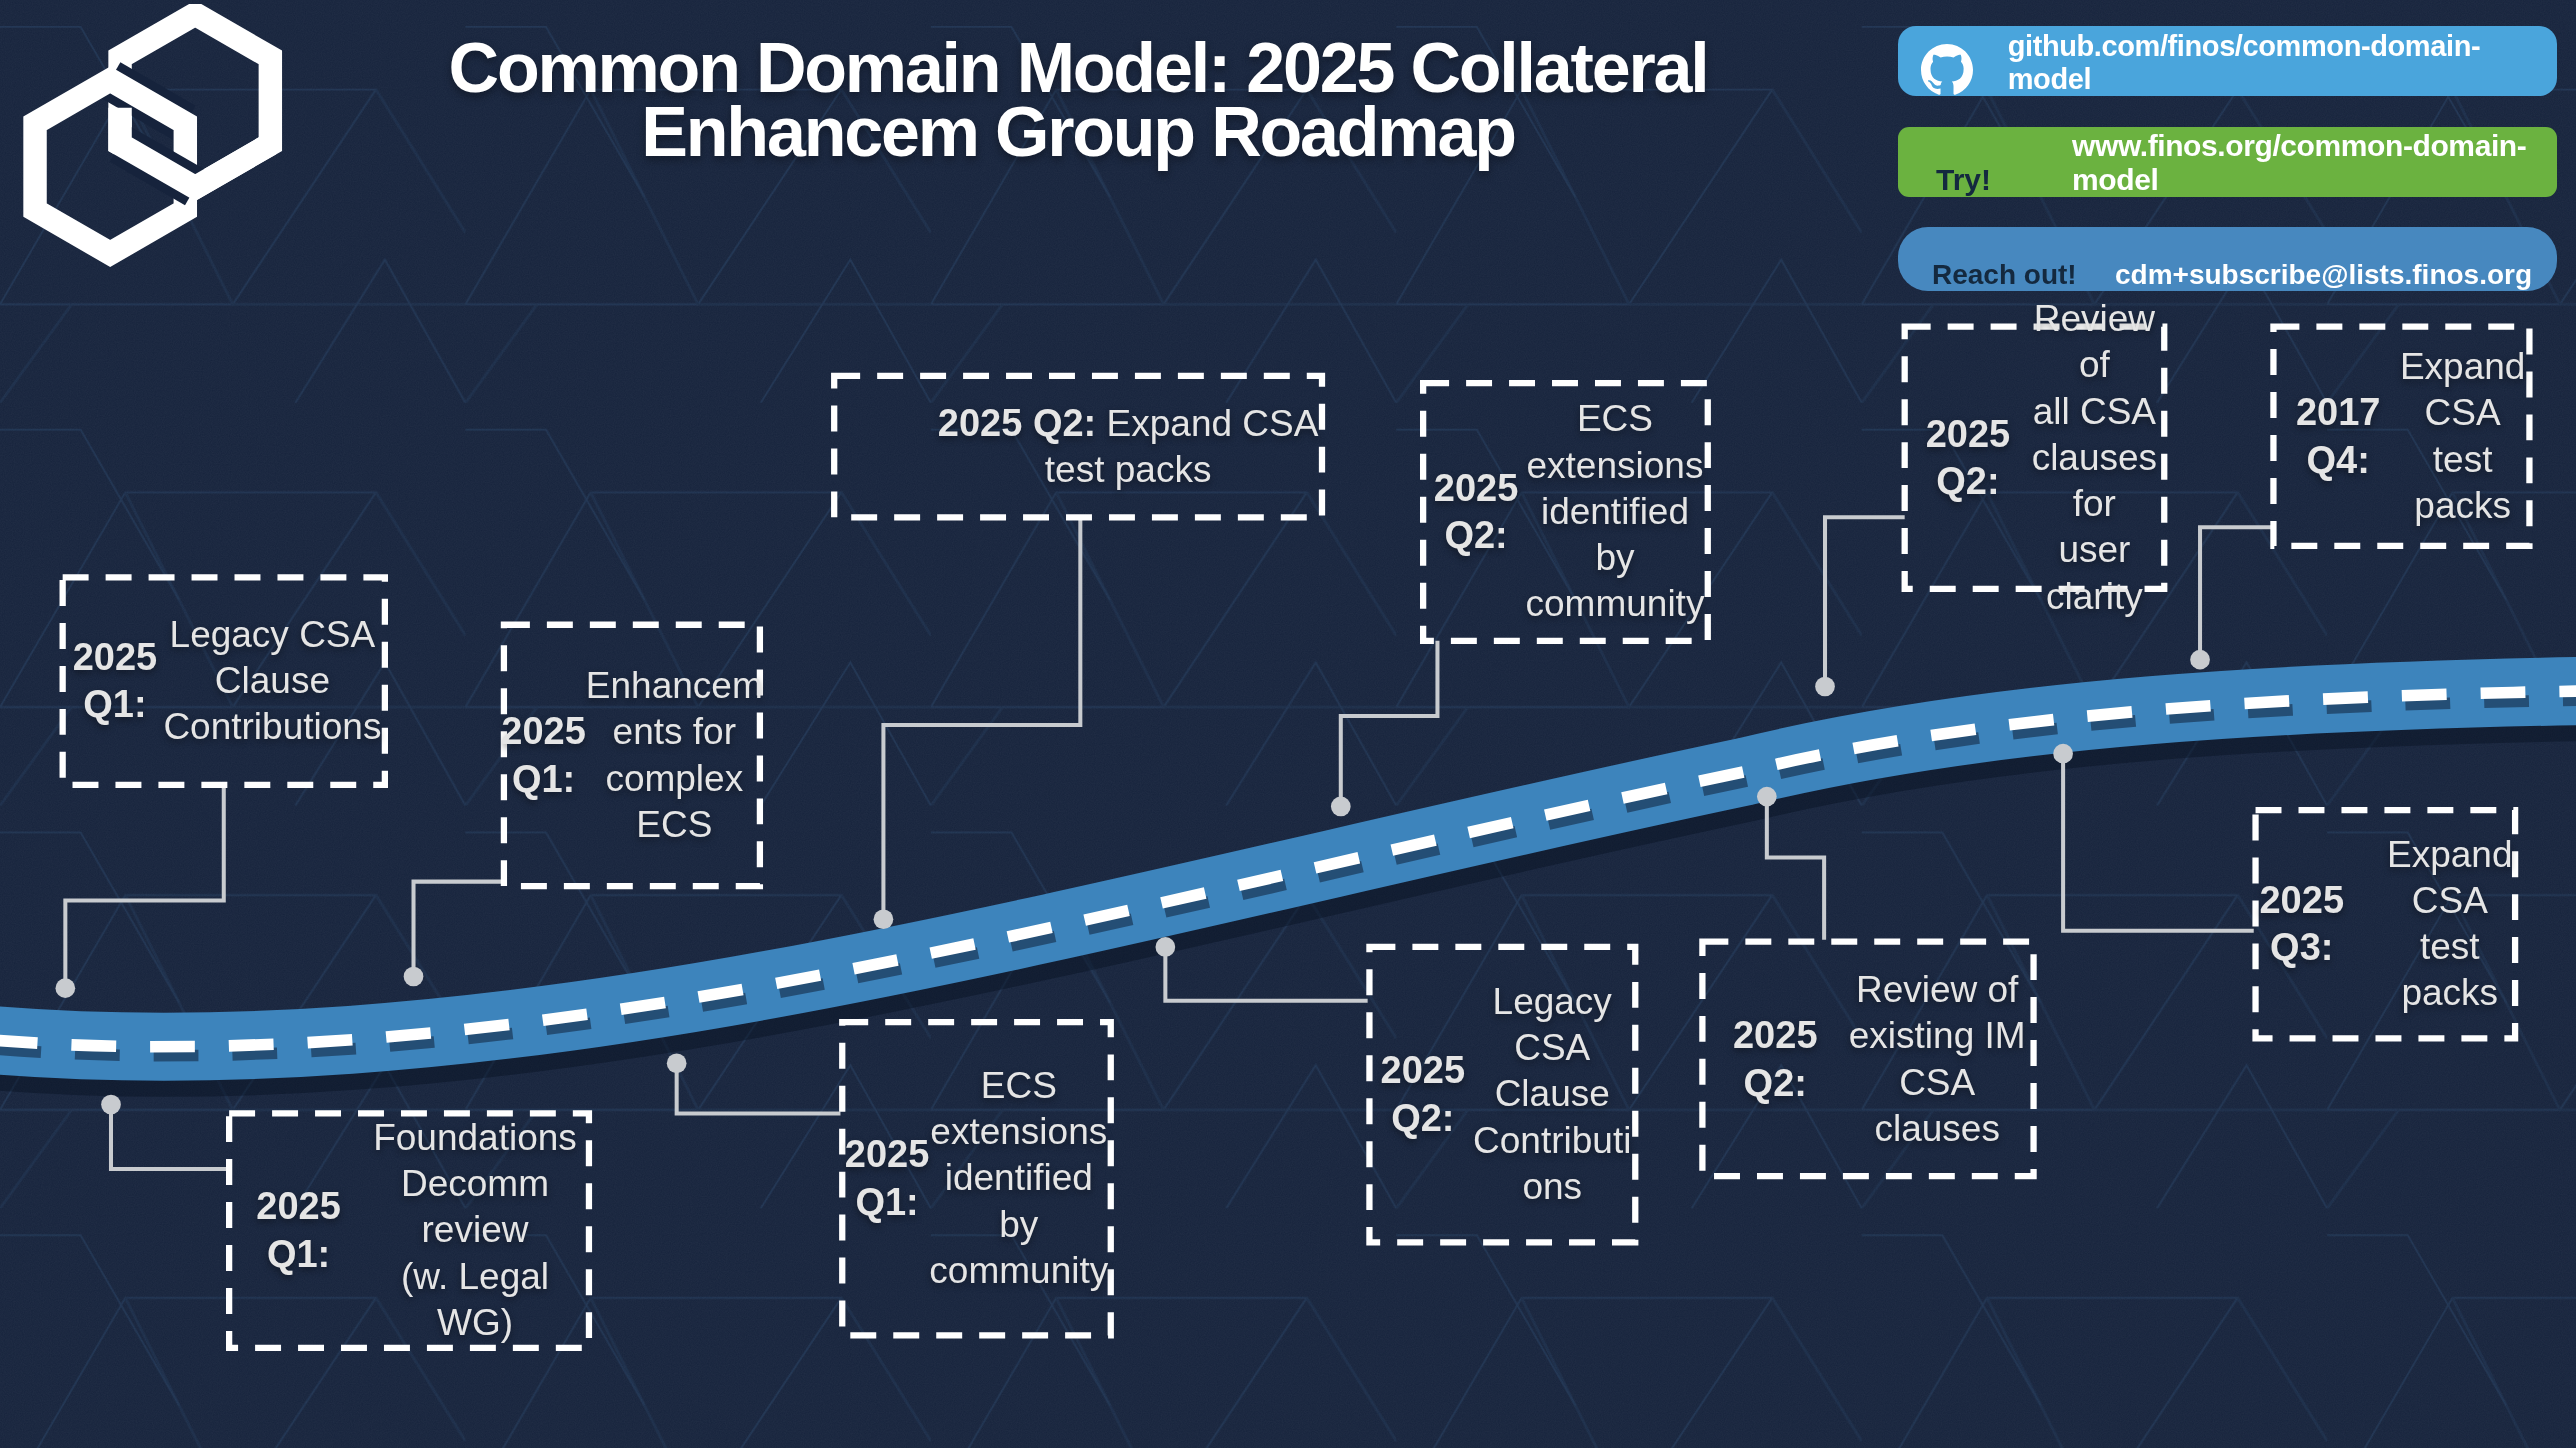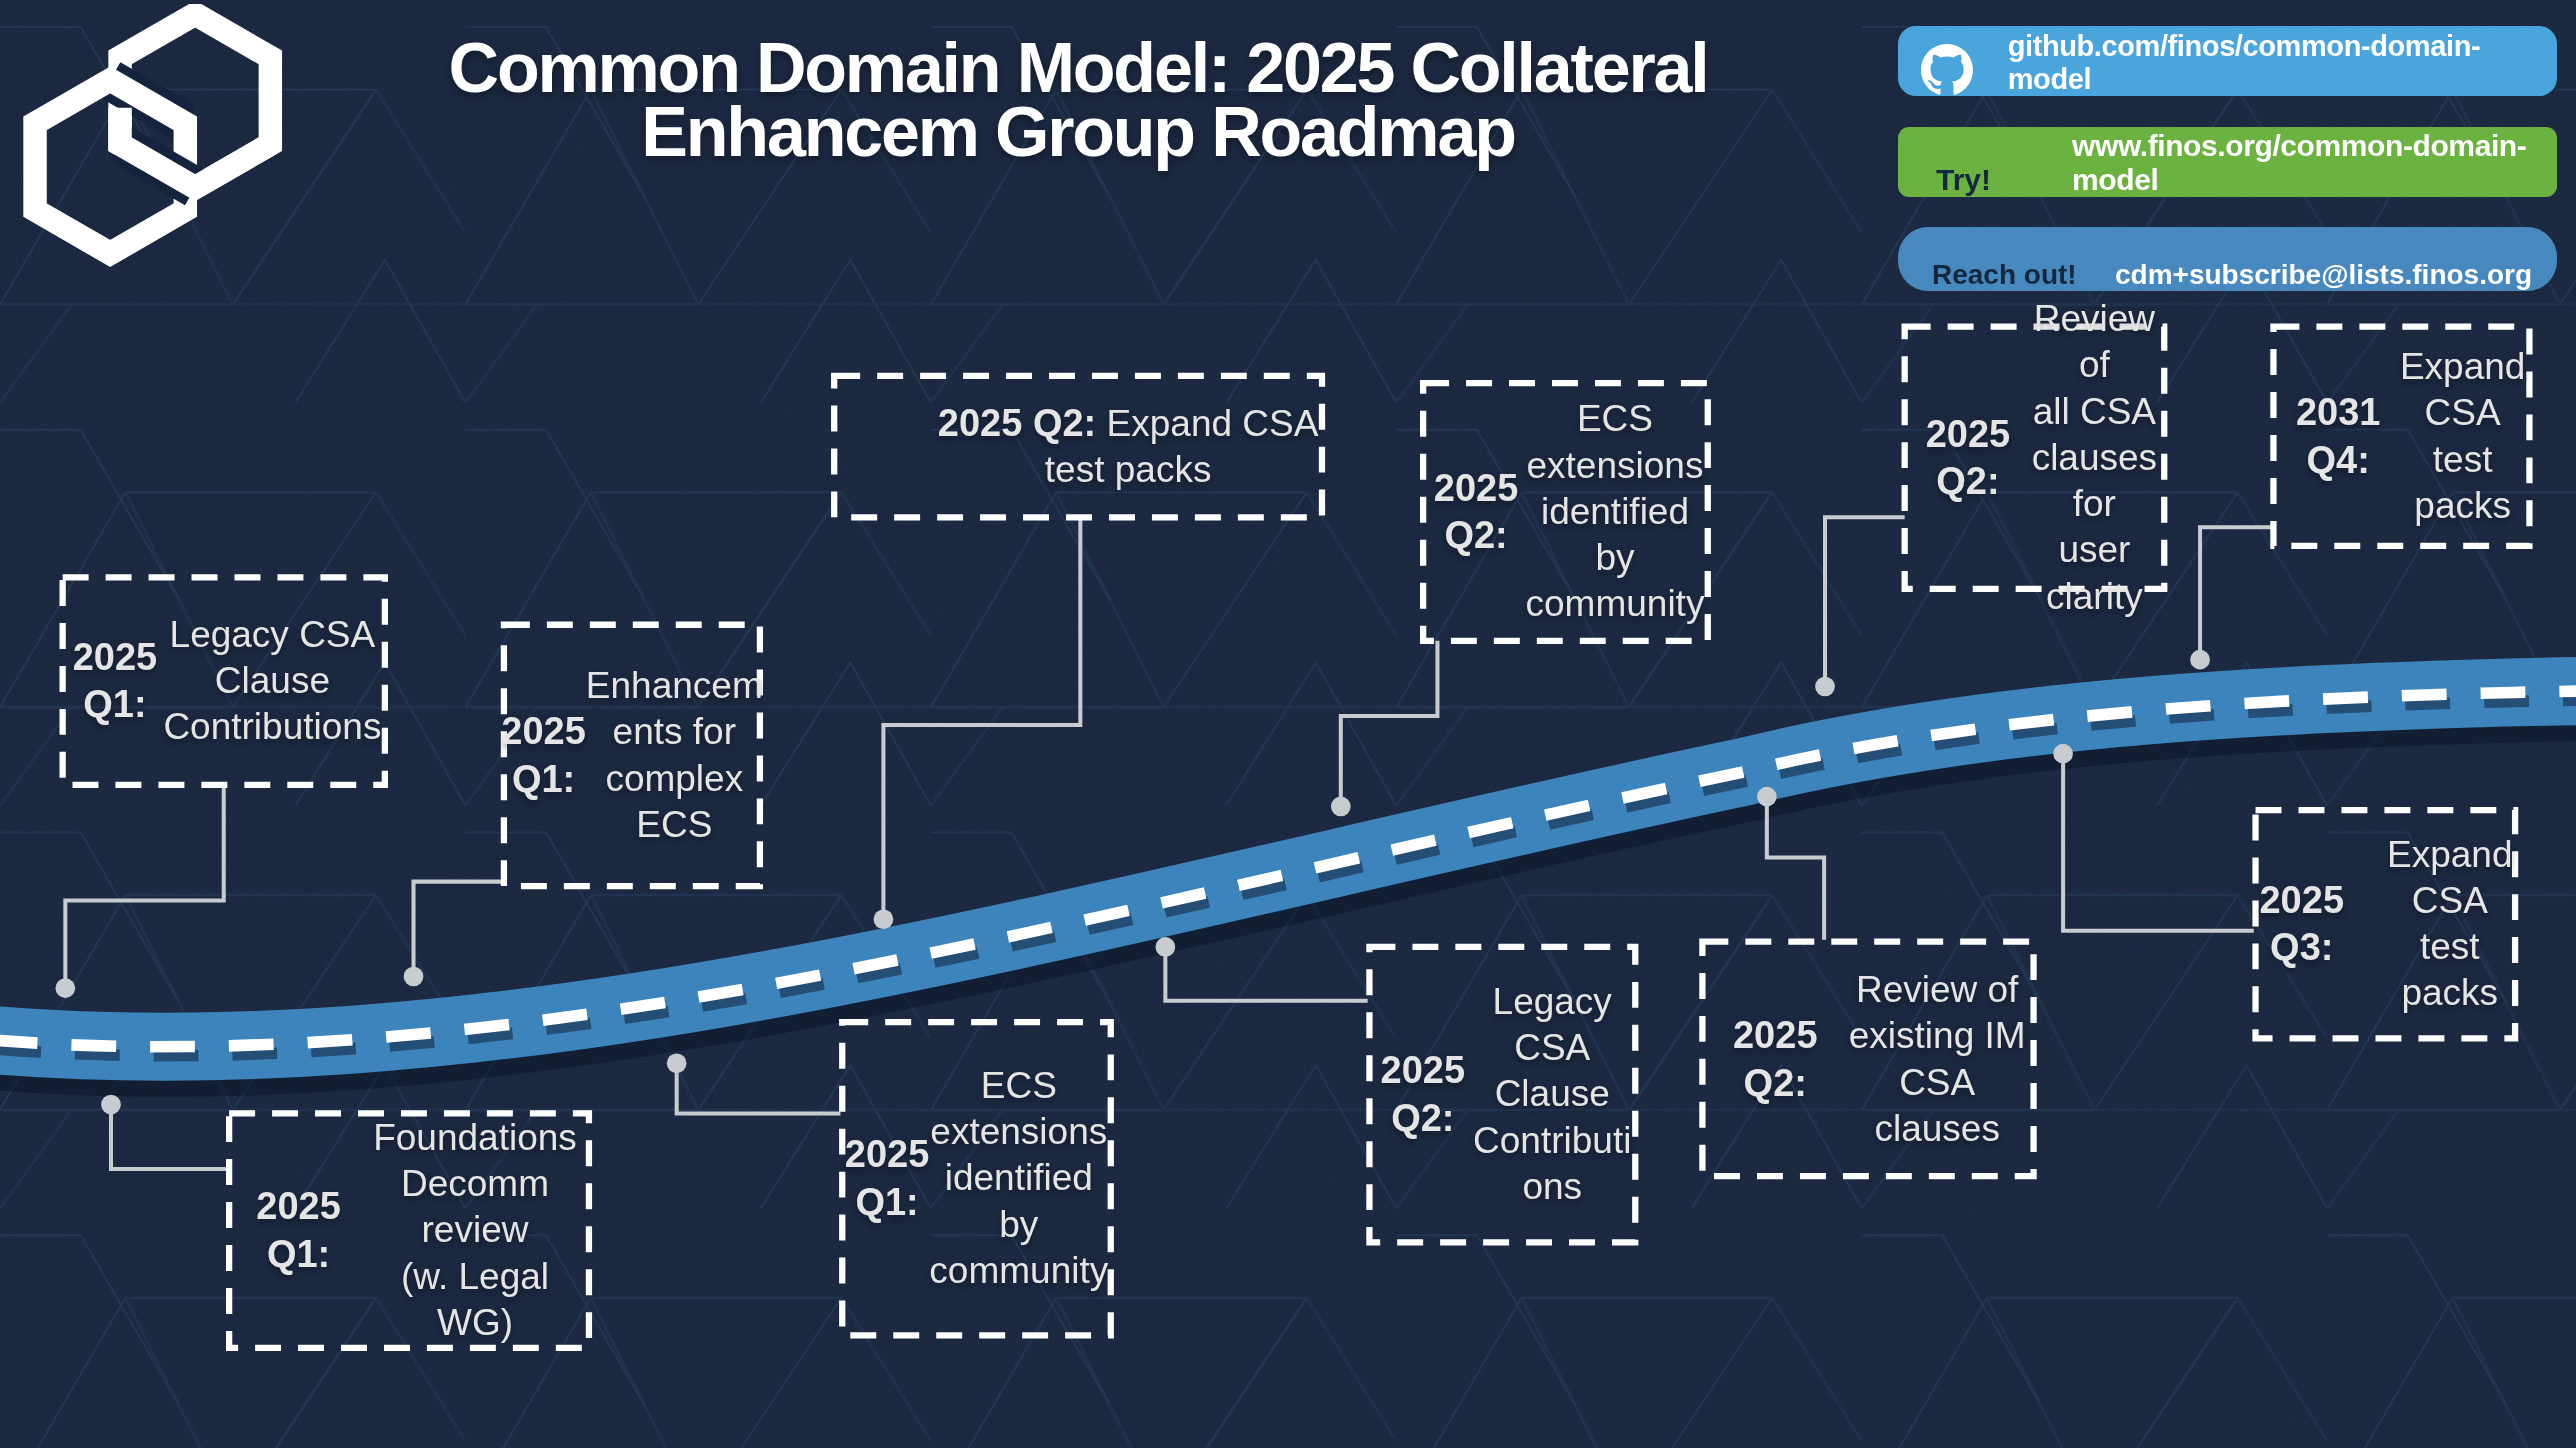--- a/index.html
+++ b/index.html
@@ -190,21 +190,21 @@
 community</span>
       </div>
       <div class="milestone" style="left: 1905px; top: 327px; width: 260px; height: 262px;">
         <span class="q">2025 Q2:</span>
         <span class="t">Review of
 all CSA
 clauses for
 user clarity</span>
       </div>
       <div class="milestone" style="left: 2273px; top: 327px; width: 256px; height: 219px;">
-        <span class="q">2031 Q4:</span>
+        <span class="q">2017 Q4:</span>
         <span class="t">Expand
 CSA test
 packs</span>
       </div>
       <div class="milestone" style="left: 229px; top: 1113px; width: 360px; height: 235px;">
         <span class="q">2025 Q1:</span>
         <span class="t">Foundations
 Decomm review
 (w. Legal WG)</span>
       </div>

